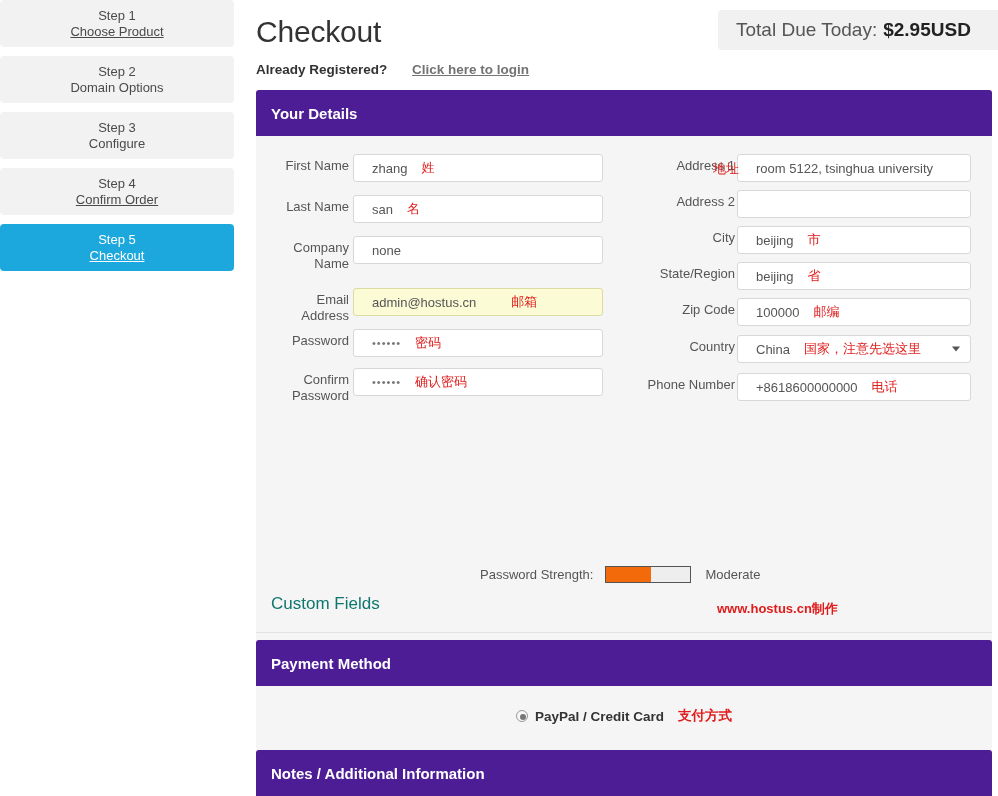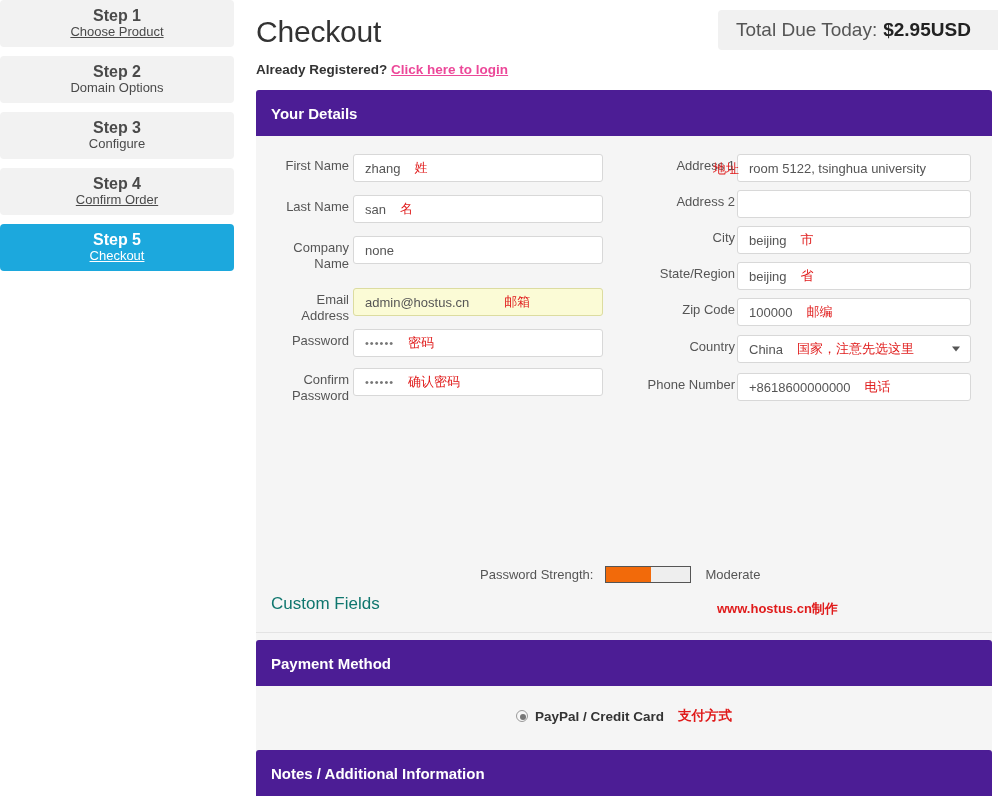--- a/index.html
+++ b/index.html
@@ -15,37 +15,37 @@
   
   #sidebar { position: absolute; left: 0; top: 0; width: 234px; }
   .step {
     height: 47px; margin-bottom: 9px;
     background: #f2f2f2; border-radius: 4px;
     display: flex; flex-direction: column;
     align-items: center; justify-content: center;
     color: #4a4a4a;
   }
   .step.active { background: #1ca8dd; color: #ffffff; }
-  .step-num { font-size: 16px; font-weight: bold; line-height: 15px; }
+  .step-num { font-size: 13px; font-weight: normal; line-height: 15px; }
   .step-label { font-size: 13px; line-height: 17px; }
   .step-label.link { text-decoration: underline; }
   .step.active .step-num { color: #ffffff; }
   .step.active .step-label { color: #ffffff; }
 
   
   #page-title {
     position: absolute; left: 256px; top: 15px;
     font-size: 30px; font-weight: normal; color: #333333;
     letter-spacing: -0.2px;
   }
   #already-reg {
     position: absolute; left: 256px; top: 62px;
     font-size: 13.5px; font-weight: bold; color: #333333;
   }
-  #already-reg .lnk { color: #ec4899; font-weight: bold; }
+  #already-reg .lnk { color: #737373; font-weight: bold; margin-left: 21px; }
   #total-due {
     position: absolute; left: 718px; top: 10px;
     width: 290px; height: 40px;
     background: #f1f1f1; border-radius: 4px;
     display: flex; align-items: center; justify-content: flex-start;
     padding-left: 18px;
     font-size: 19px; color: #555555;
   }
   #total-due b { color: #222222; margin-left: 6px; font-weight: bold; }
 
@@ -65,21 +65,21 @@
   .form-col-r { position: absolute; left: 368px; top: 0; width: 368px; }
   .frow { position: relative; height: 41px; }
   .flabel {
     position: absolute; left: 21px; top: 4px; width: 72px;
     font-size: 13px; color: #555555; line-height: 16px; text-align: right;
   }
   .flabel.wide { width: 90px; }
   .finput {
     position: absolute; top: 0px; height: 28px;
     background: #ffffff; border: 1px solid #d8d8d8; border-radius: 3px;
-    display: flex; align-items: center; padding-left: 11px;
+    display: flex; align-items: center; padding-left: 18px;
     font-size: 13px; color: #555555;
   }
   .finput.left  { left: 97px;  width: 250px; }
   .finput.right { left: 113px; width: 234px; }
   .finput.email { background: #fbfbd6; border-color: #dcdca0; gap: 21px; }
   .cn { color: #e01b1b; margin-left: 14px; white-space: nowrap; }
   .dots { letter-spacing: 1px; color: #777777; font-size: 11px; }
   .overlap-cn {
     position: absolute; color: #e01b1b; font-size: 13px;
     top: 6px; z-index: 5; white-space: nowrap;

